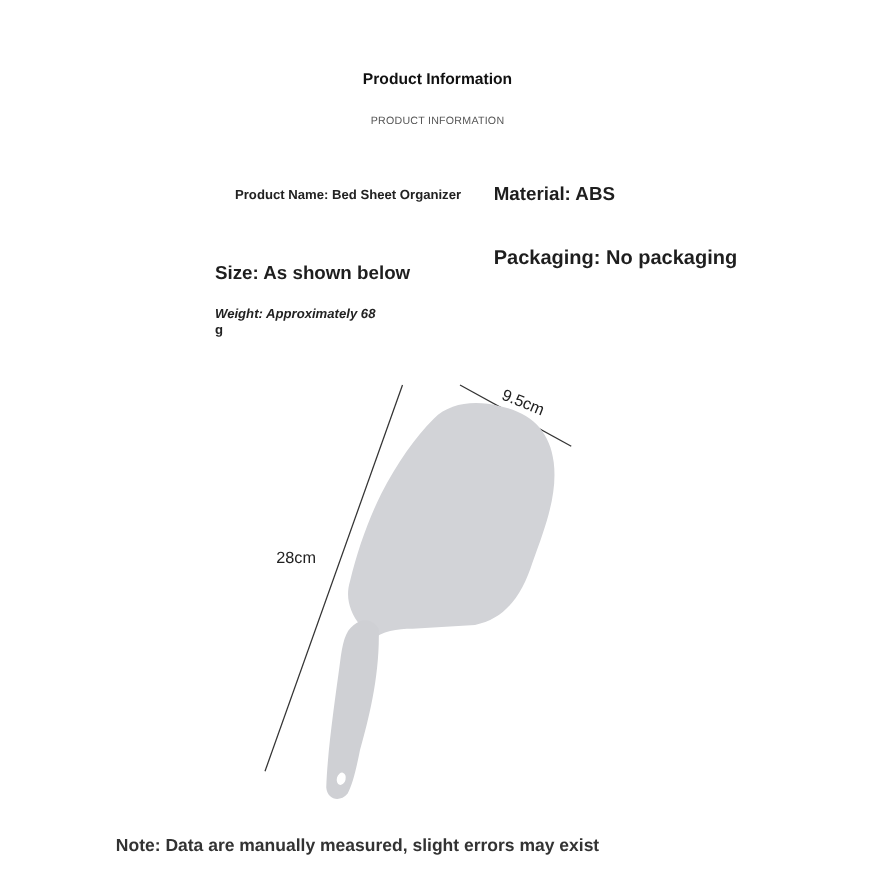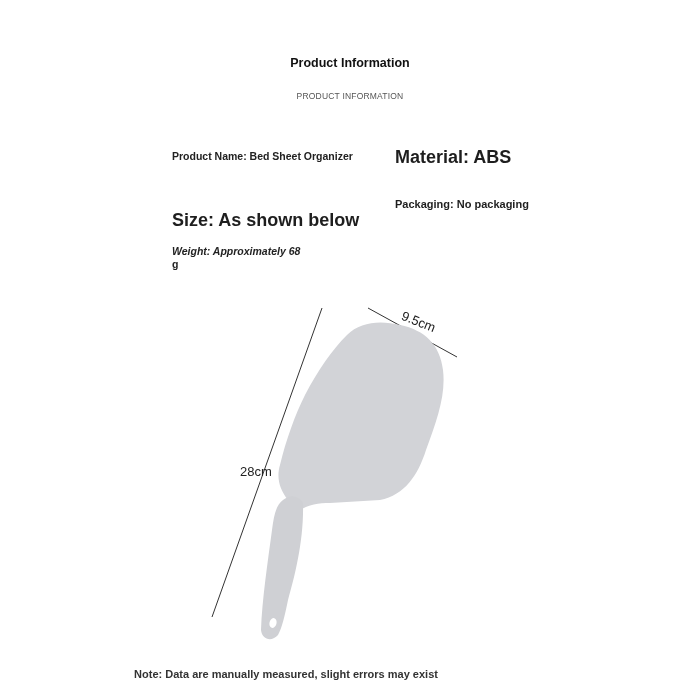--- a/index.html
+++ b/index.html
@@ -2,33 +2,33 @@
 <html><head>
   <meta charset="utf-8">
   <style>
     html, body { margin: 0; padding: 0; background: #ffffff; }
     body { width: 700px; height: 700px; position: relative; overflow: hidden;
            font-family: "Liberation Sans", "DejaVu Sans", sans-serif; color: #1a1a1a; }
     .abs { position: absolute; white-space: nowrap; }
     .title { left: 0; width: 700px; text-align: center; top: 56px; font-size: 12.5px; font-weight: bold; color: #111; }
     .subtitle { left: 0; width: 700px; text-align: center; top: 91px; font-size: 8.5px; color: #555; letter-spacing: 0.2px; }
     .small-bold { font-size: 10.5px; font-weight: bold; color: #222; }
-    .med-bold { font-size: 18px; font-weight: bold; color: #1e1e1e; }
-    .mid-bold { font-size: 11px; font-weight: bold; color: #1e1e1e; }
-    .note { left: 0; width: 572px; text-align: center; top: 668px; font-size: 11px; font-weight: bold; color: #333; }
+    .med-bold { font-size: 15px; font-weight: bold; color: #1e1e1e; }
+    .mid-bold { font-size: 16px; font-weight: bold; color: #1e1e1e; }
+    .note { left: 0; width: 572px; text-align: center; top: 668px; font-size: 14px; font-weight: bold; color: #333; }
     .dim { font-size: 13px; color: #222; }
     svg.product { position: absolute; left: 0; top: 0; }
   </style>
 </head>
 <body>
 
 <div class="abs title">Product Information</div>
 <div class="abs subtitle">PRODUCT INFORMATION</div>
 
-<div class="abs small-bold" style="left:172px; top:150px;">Product Name: Bed Sheet Organizer</div>
+<div class="abs small-bold" style="left:188px; top:150px;">Product Name: Bed Sheet Organizer</div>
 <div class="abs med-bold" style="left:395px; top:147px;">Material: ABS</div>
 <div class="abs med-bold" style="left:172px; top:210px;">Size: As shown below</div>
 <div class="abs mid-bold" style="left:395px; top:198px;">Packaging: No packaging</div>
 <div class="abs small-bold" style="left:172px; top:245px;font-style:italic;">Weight: Approximately 68</div>
 <div class="abs small-bold" style="left:172px; top:258px;">g</div>
 
 <svg class="product" width="700" height="700" viewBox="0 0 700 700">
 
   <line x1="322" y1="308" x2="212" y2="617" stroke="#333" stroke-width="1"></line>
   <line x1="368" y1="308" x2="457" y2="357" stroke="#333" stroke-width="1"></line>
@@ -38,16 +38,16 @@
            L330,503 C318,503 305,505 298,512 L288,500
            C280,490 276,478 280,465 C286,440 295,415 305,395
            C318,370 332,350 347,335 Z" fill="#d2d3d7"></path>
 
   <path d="M283,500 C290,494 298,495 303,503 C304,540 295,575 288,600
            C285,615 282,628 278,635 C272,642 262,640 261,630
            C262,600 268,560 272,530 C274,515 276,505 283,500 Z" fill="#cfd0d4"></path>
   <ellipse cx="273" cy="623" rx="3.5" ry="5" fill="#ffffff" transform="rotate(15 273 623)"></ellipse>
 </svg>
 
-<div class="abs dim" style="left:221px; top:464px;margin-left:19px;">28cm</div>
+<div class="abs dim" style="left:221px; top:438px;">28cm</div>
 <div class="abs dim" style="left:405px; top:308px; transform: rotate(22deg); transform-origin: left top;">9.5cm</div>
 
 <div class="abs note">Note: Data are manually measured, slight errors may exist</div>
 
 </body></html>

